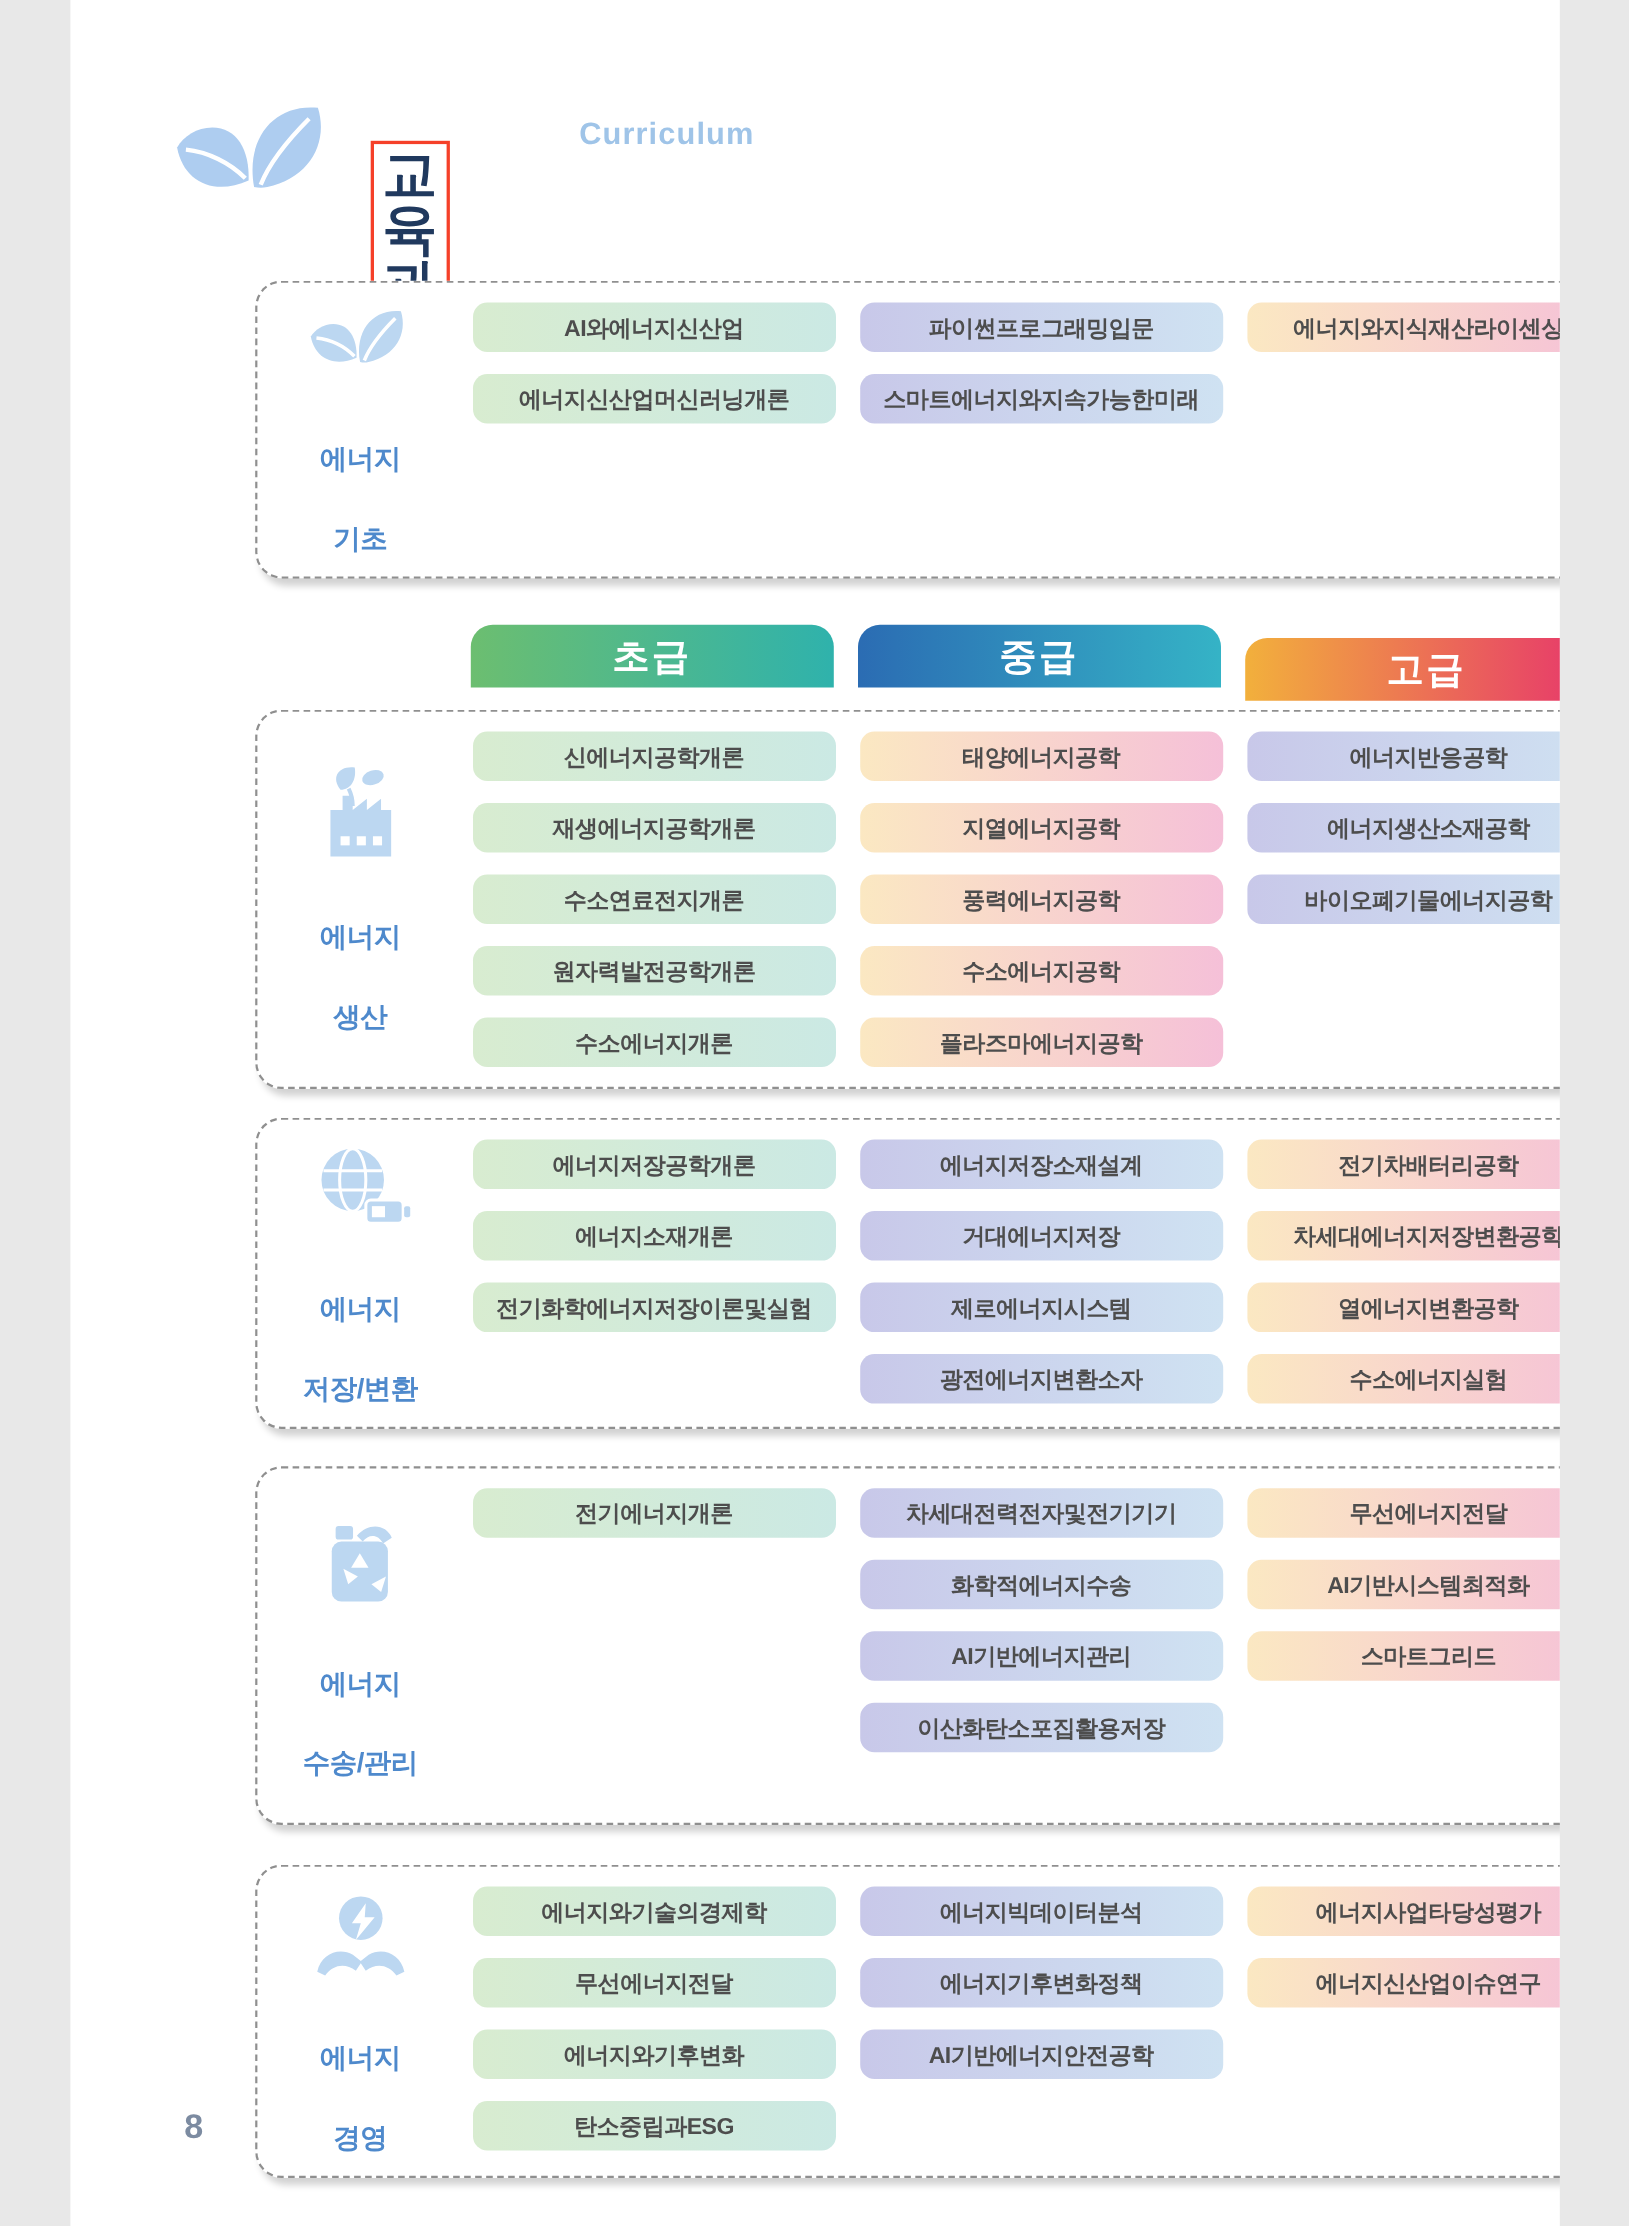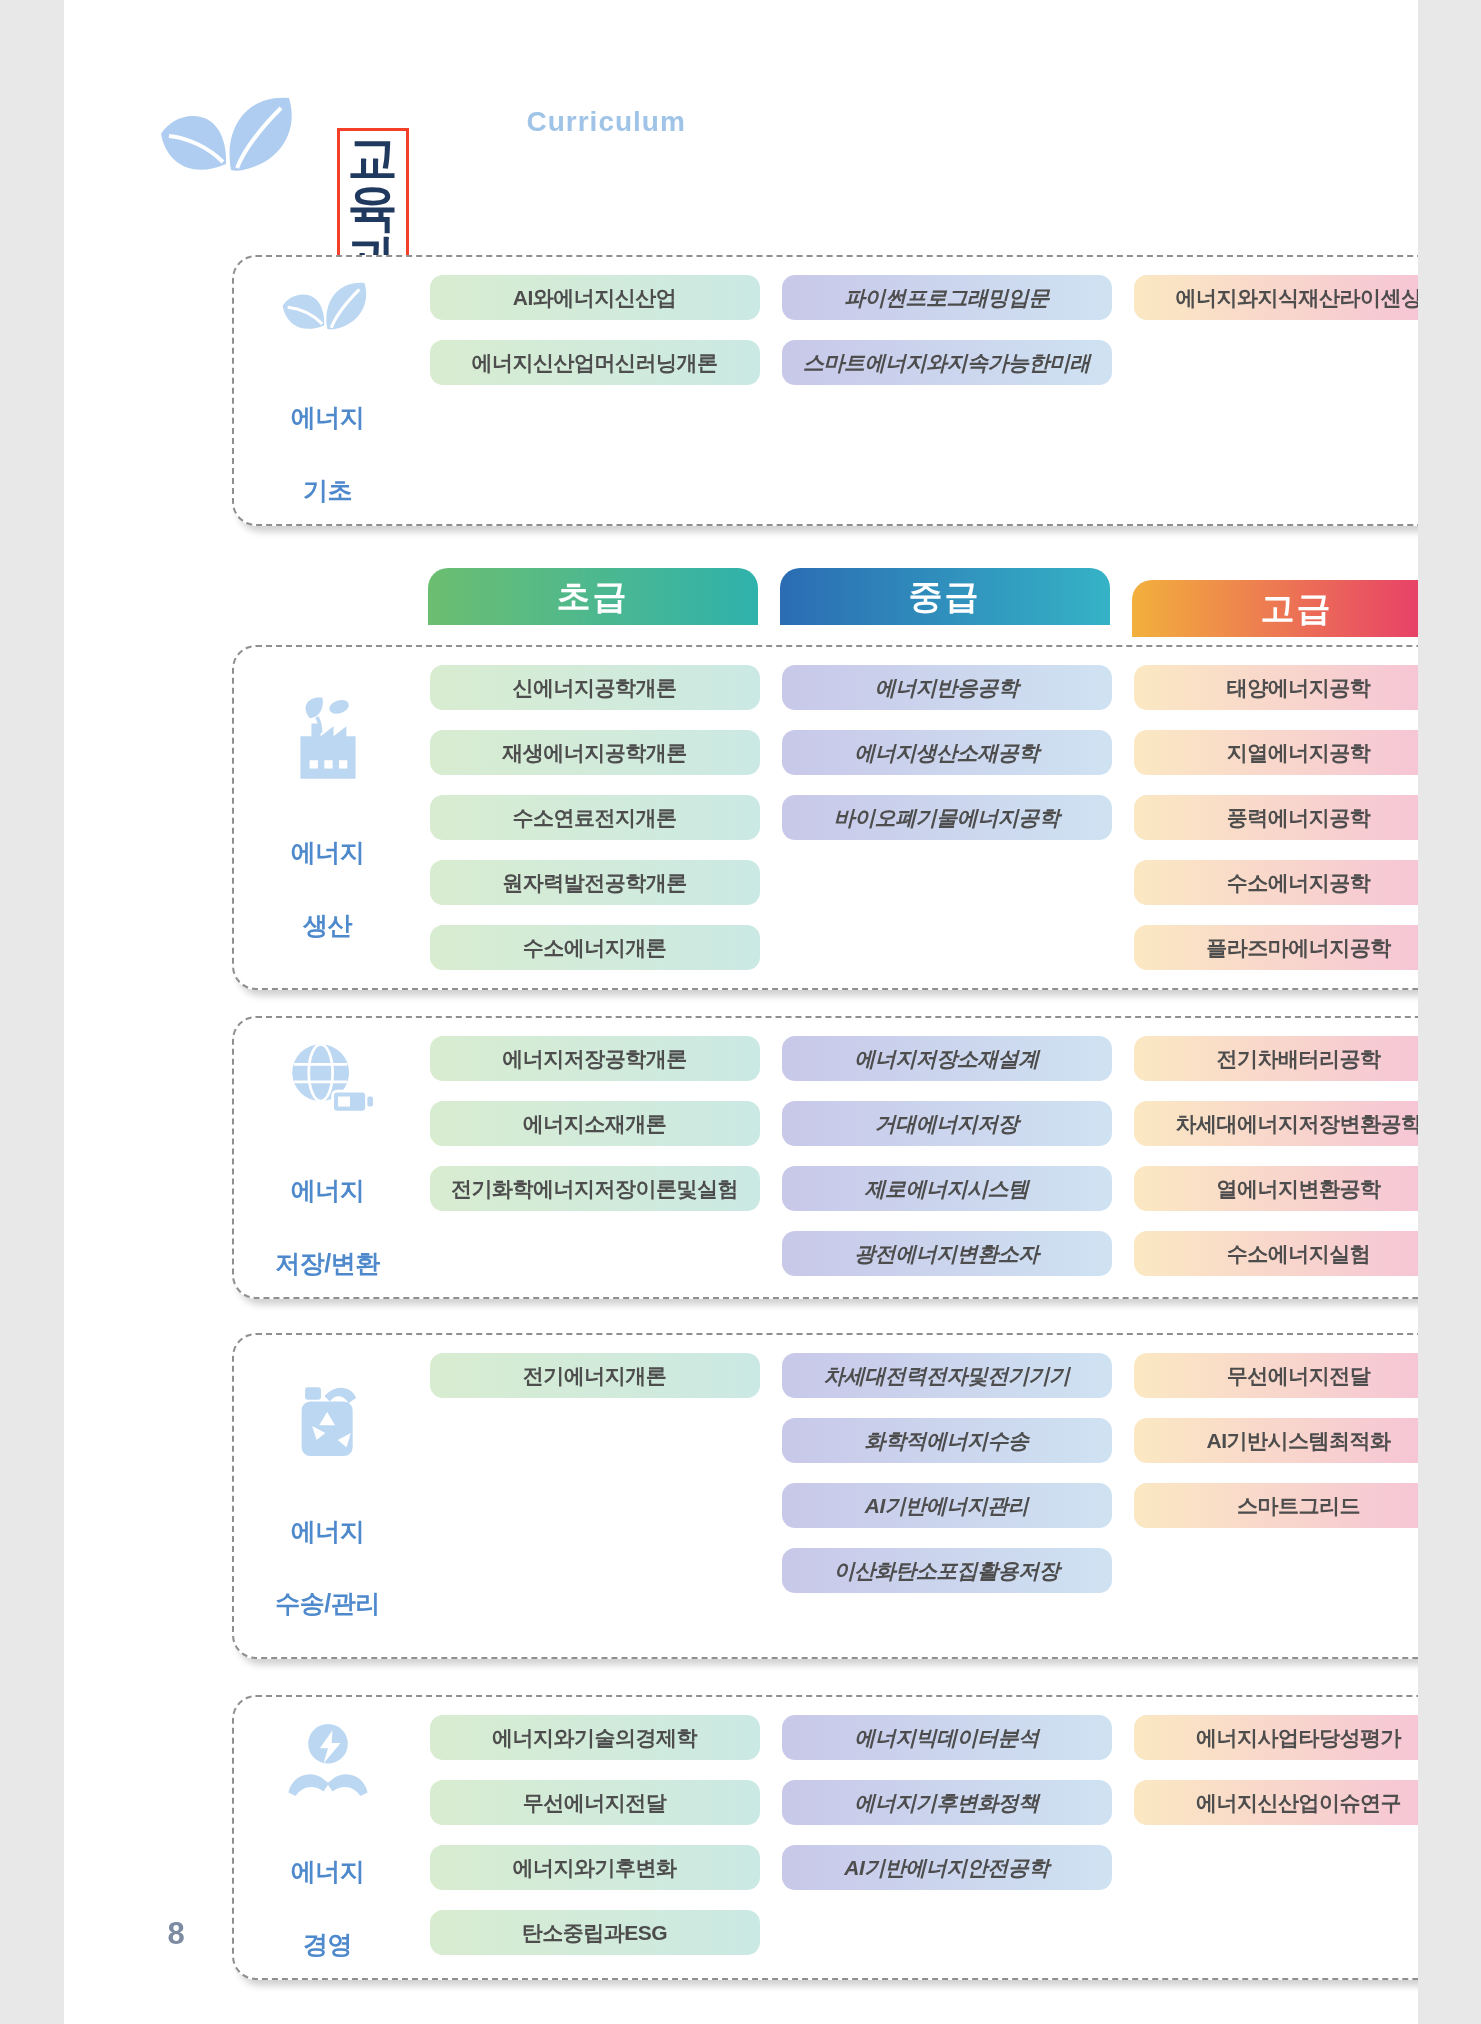--- a/index.html
+++ b/index.html
@@ -35,21 +35,21 @@
   }
   .col { display:flex; flex-direction:column; gap:20px; }
 
   .pill {
     height:45px; border-radius:13px;
     display:flex; align-items:center; justify-content:center;
     font-size:21px; font-weight:700; color:#4d4d4d; text-align:center;
     letter-spacing:-0.5px; padding:0 8px;
   }
   .lv-b { background:linear-gradient(90deg,#d8ecd0,#cbe9e4); }
-  .lv-i { background:linear-gradient(90deg,#c8c8e9,#cfe2f2);font-style:italic; }
+  .lv-i { background:linear-gradient(90deg,#c8c8e9,#cfe2f2); }
   .lv-a { background:linear-gradient(90deg,#fbe8c2,#f5c0d8); }
 
   .label-cell {
     align-self:stretch; display:flex; flex-direction:column;
     align-items:center; justify-content:center; gap:10px;
   }
   .section-label { text-align:center; }
   .lbl-line {
     display:block; color:#4e89cc; font-size:25px; font-weight:700;
     line-height:1.3; letter-spacing:-0.5px;margin-top:40px;
@@ -157,30 +157,30 @@
         </div>
       </div>
       <div class="col">
           <div class="pill lv-b">신에너지공학개론</div>
           <div class="pill lv-b">재생에너지공학개론</div>
           <div class="pill lv-b">수소연료전지개론</div>
           <div class="pill lv-b">원자력발전공학개론</div>
           <div class="pill lv-b">수소에너지개론</div>
         </div>
       <div class="col">
-          <div class="pill lv-i">에너지반응공학</div>
-          <div class="pill lv-i">에너지생산소재공학</div>
-          <div class="pill lv-i">바이오폐기물에너지공학</div>
-        </div>
-      <div class="col">
           <div class="pill lv-a">태양에너지공학</div>
           <div class="pill lv-a">지열에너지공학</div>
           <div class="pill lv-a">풍력에너지공학</div>
           <div class="pill lv-a">수소에너지공학</div>
           <div class="pill lv-a">플라즈마에너지공학</div>
+        </div>
+      <div class="col">
+          <div class="pill lv-i">에너지반응공학</div>
+          <div class="pill lv-i">에너지생산소재공학</div>
+          <div class="pill lv-i">바이오폐기물에너지공학</div>
         </div>
     </div>
 
     <div class="section-box mt-box3">
       <div class="label-cell">
         <span class="icon">
           <svg width="92" height="88" viewBox="0 0 100 96">
             <circle cx="42" cy="40" r="31" fill="#bcd7f1"></circle>
             <ellipse cx="42" cy="40" rx="13" ry="31" fill="none" stroke="#ffffff" stroke-width="3"></ellipse>
             <path d="M13 31 h58 M13 50 h58" stroke="#ffffff" stroke-width="3" fill="none"></path>

